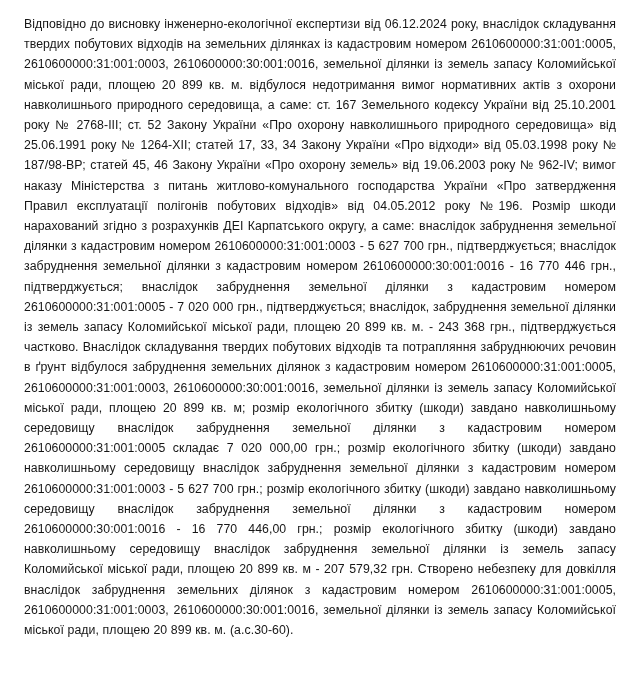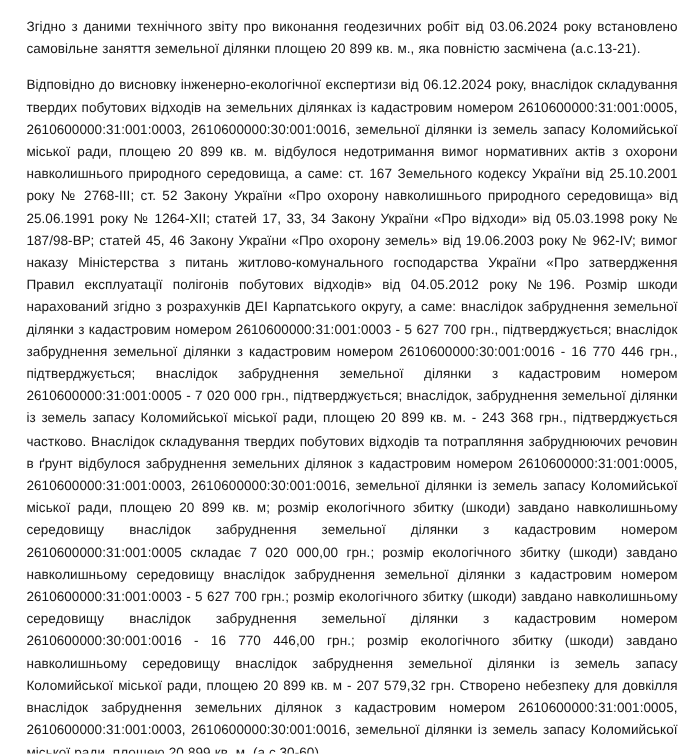--- a/index.html
+++ b/index.html
@@ -32,15 +32,14 @@
     word-spacing: 0.2px;
   }
   .para:last-child {
     margin-bottom: 0;
   }
 </style>
 </head>
 <body>
 
 <div class="page">
-  <p class="para">Згідно з даними технічного звіту про виконання геодезичних робіт від 03.06.2024 року встановлено самовільне заняття земельної ділянки площею 20 899 кв. м., яка повністю засмічена (а.с.13-21).</p>
   <p class="para">Відповідно до висновку інженерно-екологічної експертизи від 06.12.2024 року, внаслідок складування твердих побутових відходів на земельних ділянках із кадастровим номером 2610600000:31:001:0005, 2610600000:31:001:0003, 2610600000:30:001:0016, земельної ділянки із земель запасу Коломийської міської ради, площею 20 899 кв. м. відбулося недотримання вимог нормативних актів з охорони навколишнього природного середовища, а саме: ст. 167 Земельного кодексу України від 25.10.2001 року № 2768-III; ст. 52 Закону України «Про охорону навколишнього природного середовища» від 25.06.1991 року № 1264-XII; статей 17, 33, 34 Закону України «Про відходи» від 05.03.1998 року № 187/98-ВР; статей 45, 46 Закону України «Про охорону земель» від 19.06.2003 року № 962-IV; вимог наказу Міністерства з питань житлово-комунального господарства України «Про затвердження Правил експлуатації полігонів побутових відходів» від 04.05.2012 року №196. Розмір шкоди нарахований згідно з розрахунків ДЕІ Карпатського округу, а саме: внаслідок забруднення земельної ділянки з кадастровим номером 2610600000:31:001:0003 - 5 627 700 грн., підтверджується; внаслідок забруднення земельної ділянки з кадастровим номером 2610600000:30:001:0016 - 16 770 446 грн., підтверджується; внаслідок забруднення земельної ділянки з кадастровим номером 2610600000:31:001:0005 - 7 020 000 грн., підтверджується; внаслідок, забруднення земельної ділянки із земель запасу Коломийської міської ради, площею 20 899 кв. м. - 243 368 грн., підтверджується частково. Внаслідок складування твердих побутових відходів та потрапляння забруднюючих речовин в ґрунт відбулося забруднення земельних ділянок з кадастровим номером 2610600000:31:001:0005, 2610600000:31:001:0003, 2610600000:30:001:0016, земельної ділянки із земель запасу Коломийської міської ради, площею 20 899 кв. м; розмір екологічного збитку (шкоди) завдано навколишньому середовищу внаслідок забруднення земельної ділянки з кадастровим номером 2610600000:31:001:0005 складає 7 020 000,00 грн.; розмір екологічного збитку (шкоди) завдано навколишньому середовищу внаслідок забруднення земельної ділянки з кадастровим номером 2610600000:31:001:0003 - 5 627 700 грн.; розмір екологічного збитку (шкоди) завдано навколишньому середовищу внаслідок забруднення земельної ділянки з кадастровим номером 2610600000:30:001:0016 - 16 770 446,00 грн.; розмір екологічного збитку (шкоди) завдано навколишньому середовищу внаслідок забруднення земельної ділянки із земель запасу Коломийської міської ради, площею 20 899 кв. м - 207 579,32 грн. Створено небезпеку для довкілля внаслідок забруднення земельних ділянок з кадастровим номером 2610600000:31:001:0005, 2610600000:31:001:0003, 2610600000:30:001:0016, земельної ділянки із земель запасу Коломийської міської ради, площею 20 899 кв. м. (а.с.30-60).</p>
 </div>
 
 </body></html>

